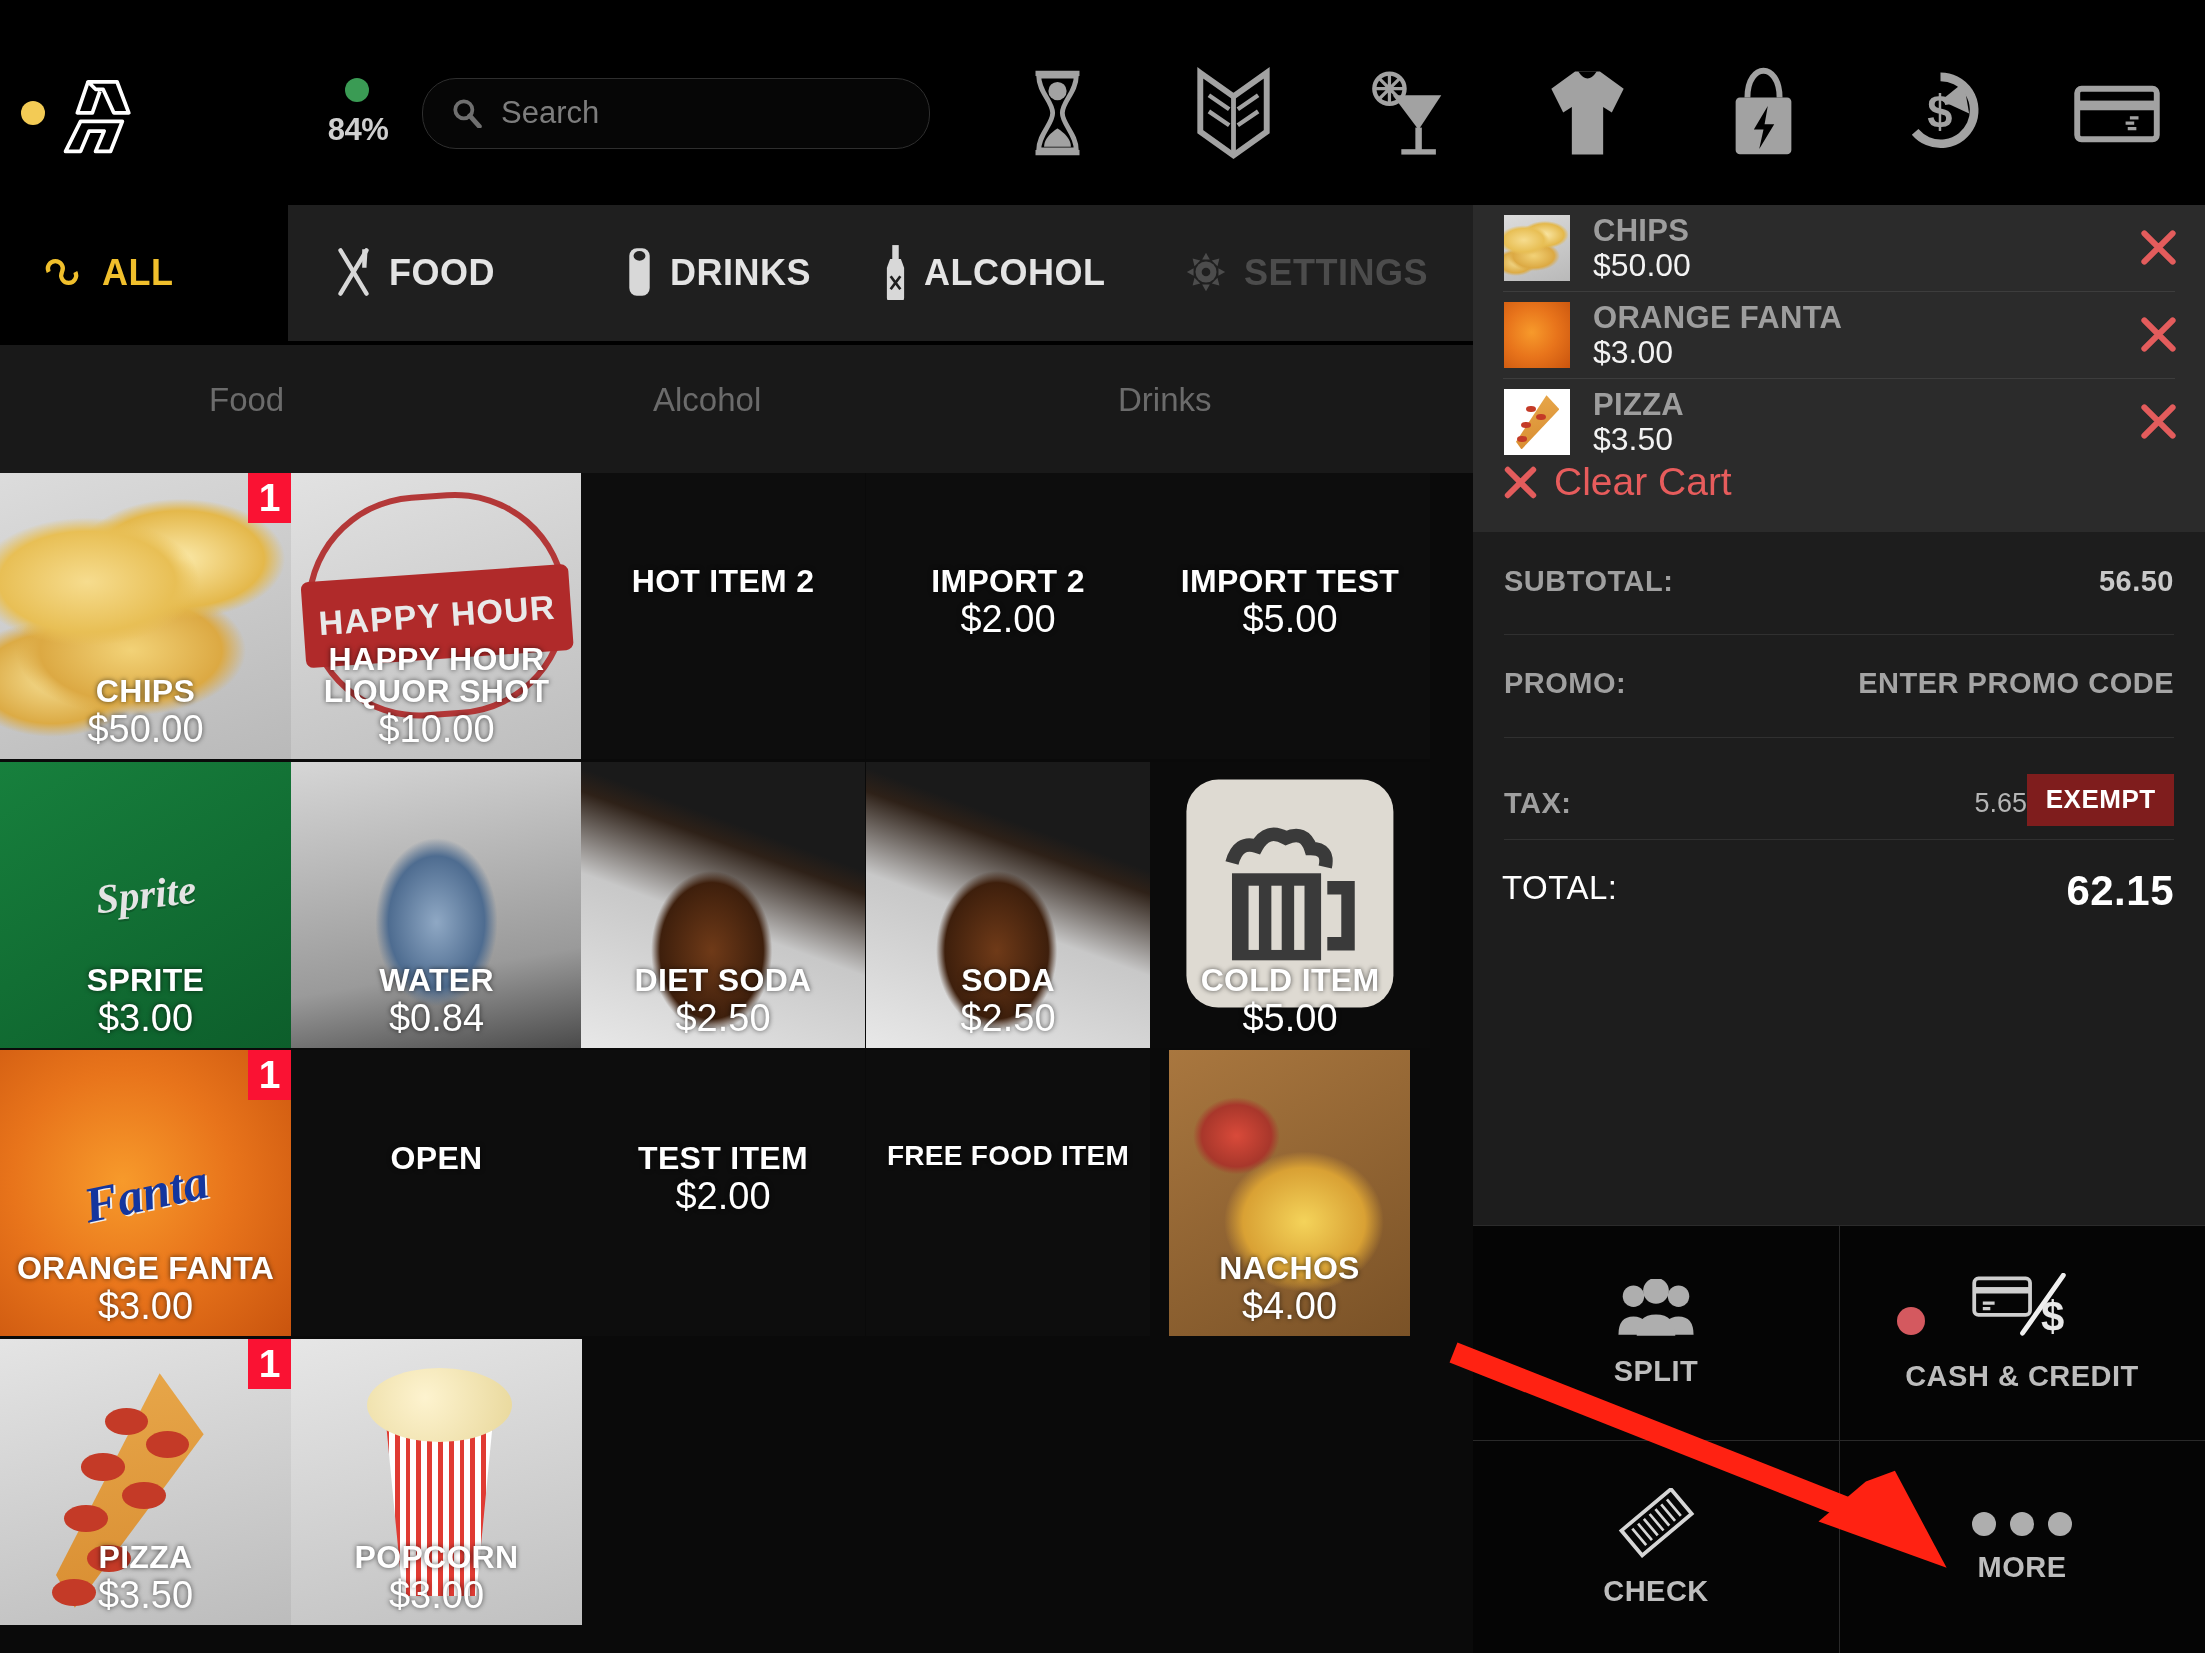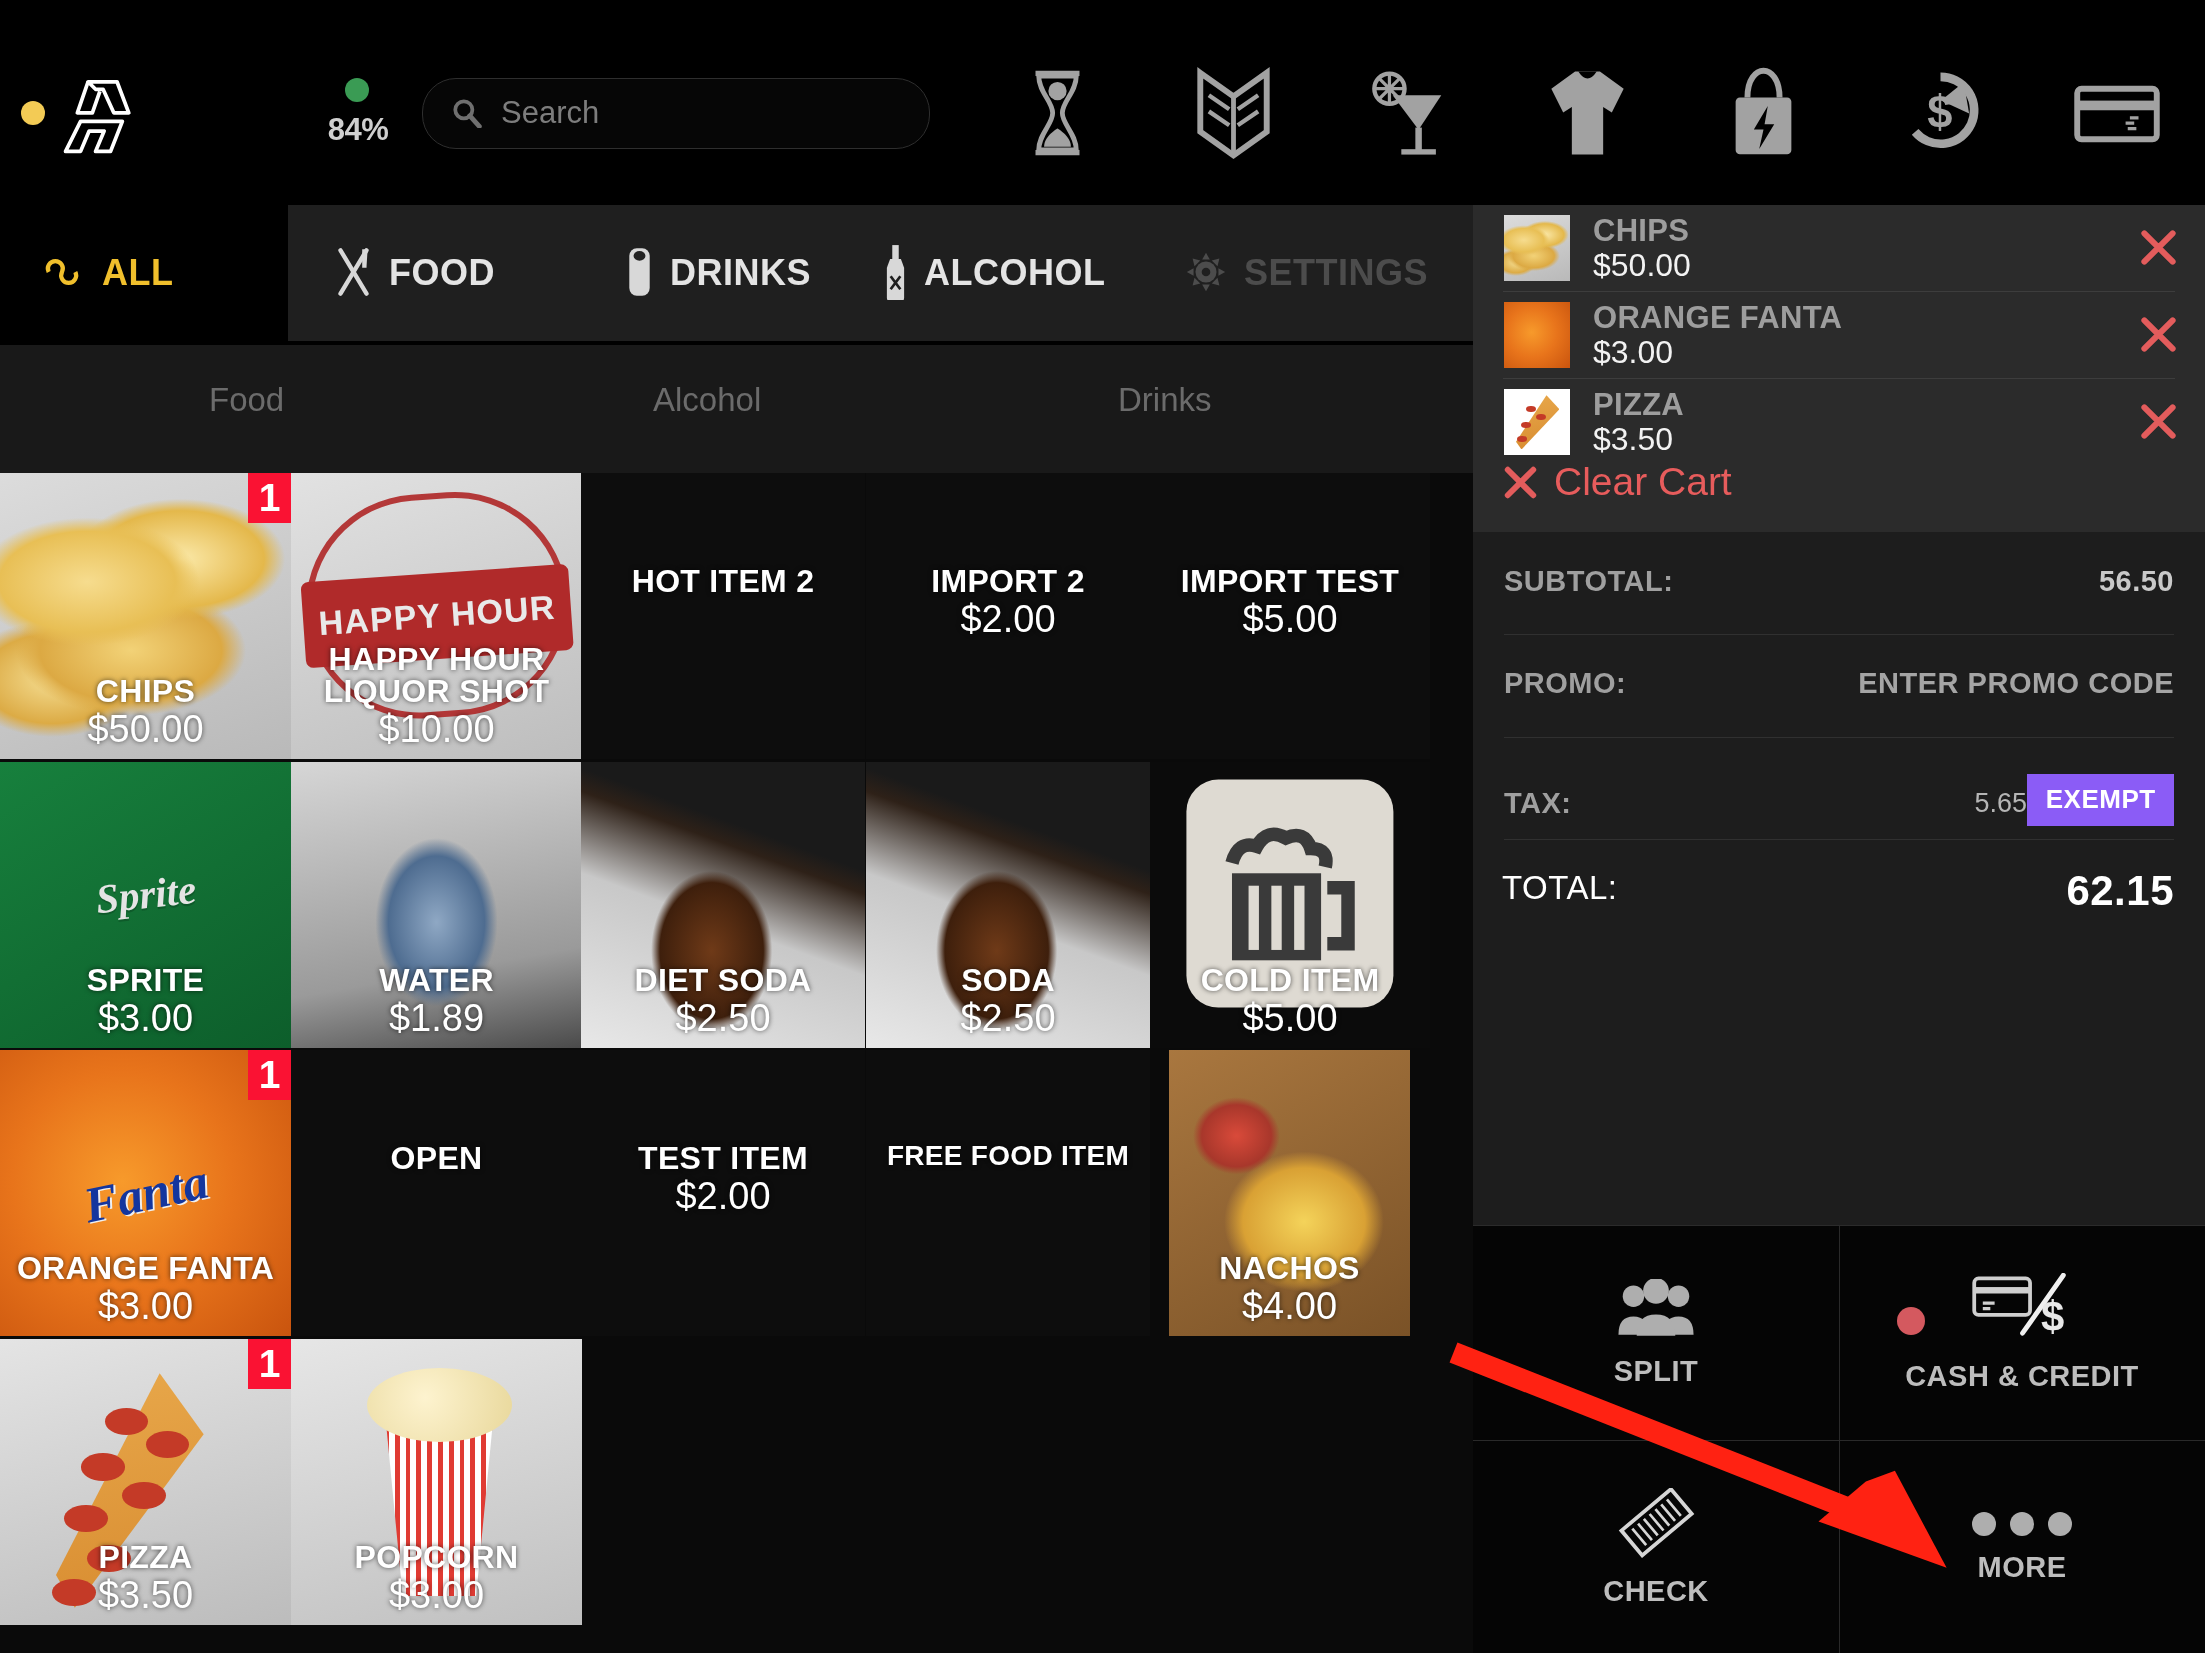--- a/index.html
+++ b/index.html
@@ -109,21 +109,21 @@
   .cc-x{position:absolute;left:31px;top:17px;width:33px;height:33px;}
   .cc-lbl{position:absolute;left:81px;top:10.8px;font-size:39px;color:#e75c5c;font-weight:400;}
 
   .totals{position:absolute;left:0;top:327px;width:732px;height:693px;background:#1d1d1d;}
   .trow{position:absolute;left:0;width:732px;}
   .tsep{position:absolute;left:31px;width:670px;height:1.1px;background:#303030;}
   .tlbl{position:absolute;left:31px;font-size:29px;font-weight:700;color:#9f9f9f;letter-spacing:0.5px;}
   .tval{position:absolute;right:31px;font-size:29px;font-weight:700;color:#c9c9c9;letter-spacing:0.5px;}
   .promo-val{position:absolute;right:31px;font-size:29px;font-weight:700;color:#a5a5a5;letter-spacing:0.5px;}
   .tax-val{position:absolute;right:178px;font-size:27px;font-weight:400;color:#b5b5b5;}
-  .exempt{position:absolute;right:31px;background:#8b5cf6;color:#fff;font-size:26px;font-weight:700;
+  .exempt{position:absolute;right:31px;background:#7f1d1d;color:#fff;font-size:26px;font-weight:700;
           padding:10.8px 18.3px;letter-spacing:0.5px;}
   .total-lbl{position:absolute;left:29px;font-size:33px;font-weight:400;color:#fff;letter-spacing:0.5px;}
   .total-val{position:absolute;right:31px;font-size:42px;font-weight:700;color:#fff;letter-spacing:0.5px;}
 
   .actions{position:absolute;left:0;top:1021px;width:732px;height:429px;background:#050505;}
   .abtn{position:absolute;width:366px;height:214px;box-sizing:border-box;
         display:flex;flex-direction:column;align-items:center;justify-content:center;gap:15px;}
   .abtn .albl{font-size:29px;font-weight:700;color:#bdbdbd;letter-spacing:0.5px;}
   .vline{position:absolute;left:366px;top:0;width:1.1px;height:429px;background:#2a2a2a;}
   .hline{position:absolute;left:0;top:214px;width:732px;height:1.1px;background:#2a2a2a;}
@@ -334,21 +334,21 @@
         <div class="sprite-logo">Sprite</div>
         <div class="txt">
           <div class="pname">SPRITE</div>
           <div class="pprice">$3.00</div>
         </div>
       </div>
       <div class="cell" style="left:291px;width:291px;height:286px;">
         <div class="bg img-water"></div>
         <div class="txt">
           <div class="pname">WATER</div>
-          <div class="pprice">$1.89</div>
+          <div class="pprice">$0.84</div>
         </div>
       </div>
       <div class="cell" style="left:581px;width:284px;height:286px;">
         <div class="bg img-soda"></div>
         <div class="txt">
           <div class="pname">DIET SODA</div>
           <div class="pprice">$2.50</div>
         </div>
       </div>
       <div class="cell" style="left:866px;width:284px;height:286px;">

